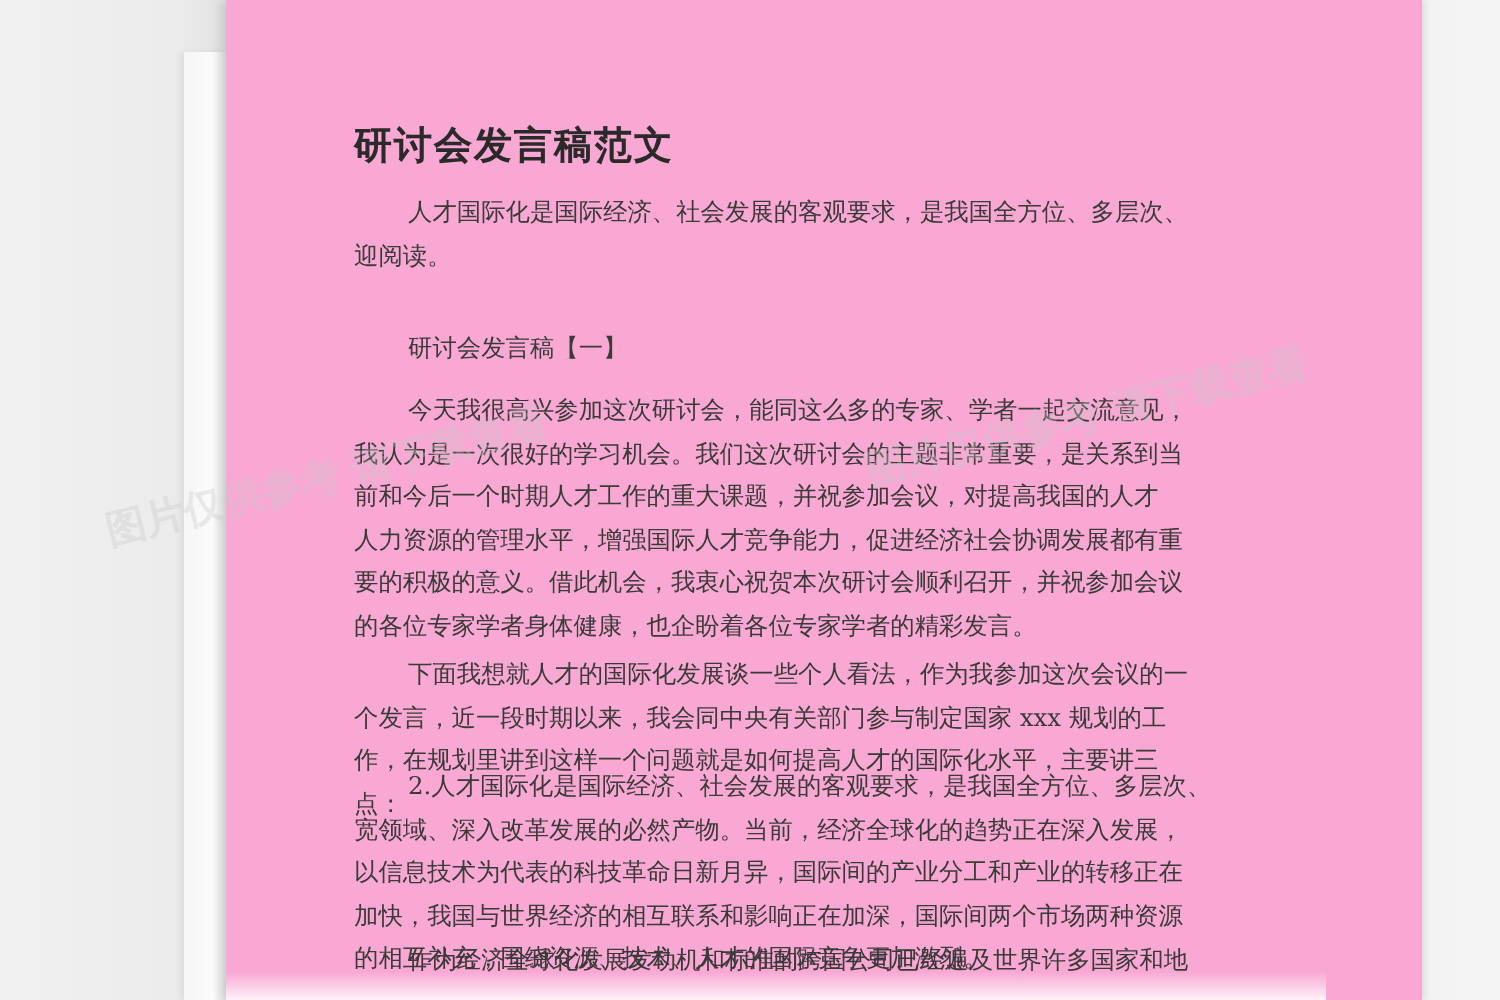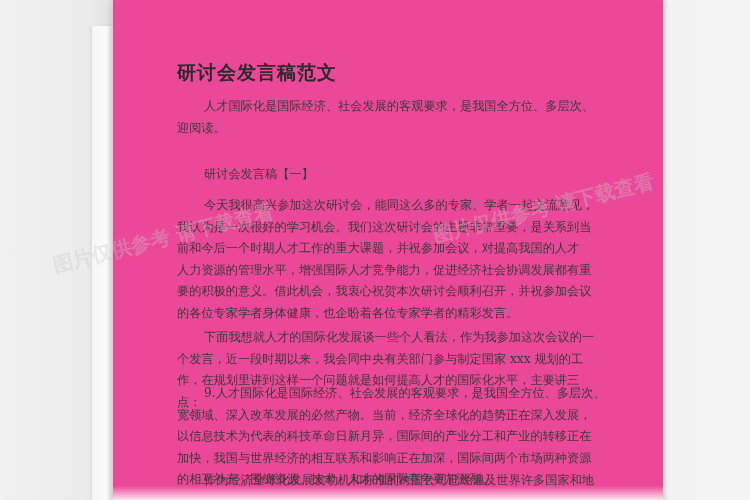--- a/index.html
+++ b/index.html
@@ -17,22 +17,23 @@
     position: absolute; left: 0; top: 0; width: 113px; height: 500px;
     background: linear-gradient(to right, #f1f1f1 0%, #ebebeb 80%, #e2e2e2 100%);
   }
   .back-sheet {
     position: absolute; left: 92px; top: 26px; width: 24px; height: 474px;
     background: linear-gradient(to right, #f6f6f6, #fbfbfb 60%, #d9d9d9 100%);
     box-shadow: -2px 0 3px rgba(0,0,0,0.06);
   }
   .page {
     position: absolute; left: 113px; top: 0; width: 550px; height: 500px;
-    background: #ec4899;
+    background: #f9a8d4;
     box-shadow: -3px 0 5px rgba(0,0,0,0.10), 2px 0 3px rgba(0,0,0,0.08);
+    padding-left: 48px;
   }
   .content {
     position: absolute; left: 64px; top: 0; width: 422px;
     color: #333;
   }
   .doc-title {
     position: absolute; top: 60px; left: 0;
     font-size: 19px; font-weight: bold; color: #2a2a2a;
     letter-spacing: 1px; white-space: nowrap;
   }
@@ -86,21 +87,21 @@
     </div>
 
     <div class="para" style="top:303px;margin-top:24px;">
       <span class="line indent">下面我想就人才的国际化发展谈一些个人看法，作为我参加这次会议的一</span>
       <span class="line">个发言，近一段时期以来，我会同中央有关部门参与制定国家 xxx 规划的工</span>
       <span class="line">作，在规划里讲到这样一个问题就是如何提高人才的国际化水平，主要讲三</span>
       <span class="line">点：</span>
     </div>
 
     <div class="para" style="top:383px;">
-      <span class="line indent">9.人才国际化是国际经济、社会发展的客观要求，是我国全方位、多层次、</span>
+      <span class="line indent">2.人才国际化是国际经济、社会发展的客观要求，是我国全方位、多层次、</span>
       <span class="line">宽领域、深入改革发展的必然产物。当前，经济全球化的趋势正在深入发展，</span>
       <span class="line">以信息技术为代表的科技革命日新月异，国际间的产业分工和产业的转移正在</span>
       <span class="line">加快，我国与世界经济的相互联系和影响正在加深，国际间两个市场两种资源</span>
       <span class="line">的相互补充，围绕资源、技术、人才的国际竞争更加激烈。</span>
     </div>
 
     <div class="para" style="top:470px;">
       <span class="line indent">作为经济全球化发展发动机和标准的跨国公司已经遍及世界许多国家和地</span>
     </div>
   </div>

